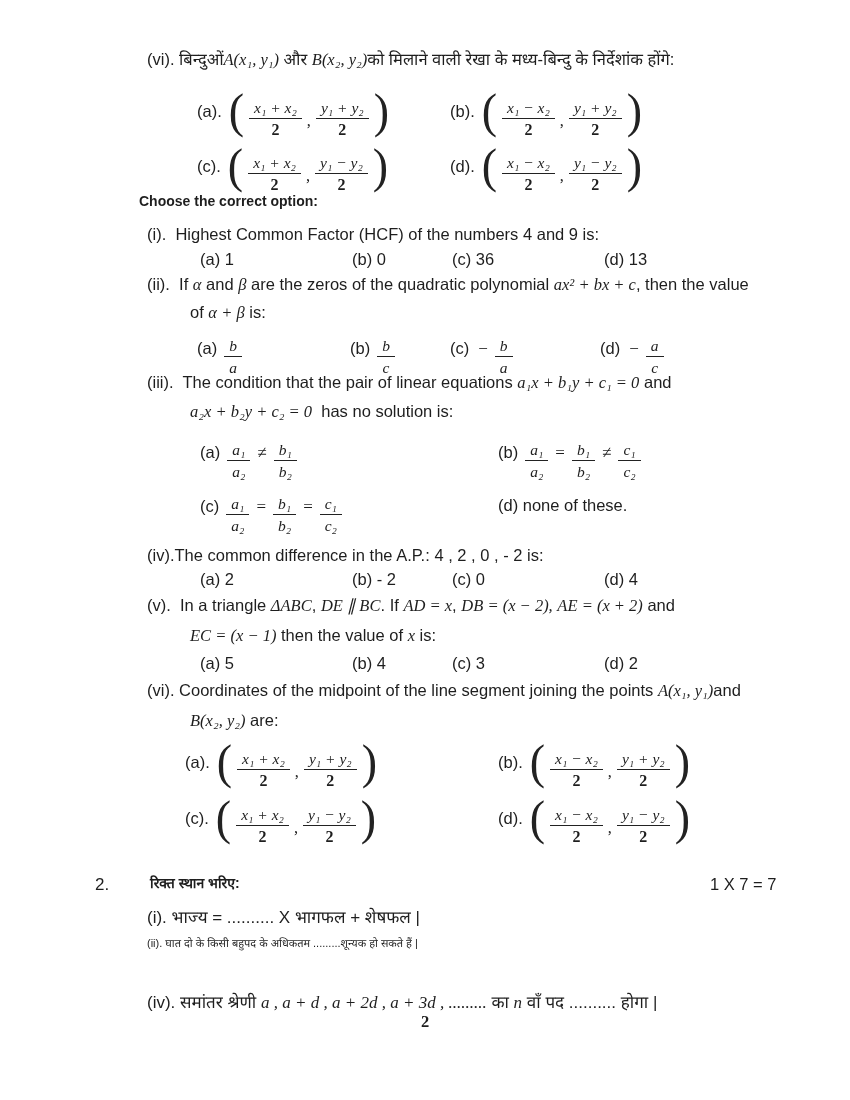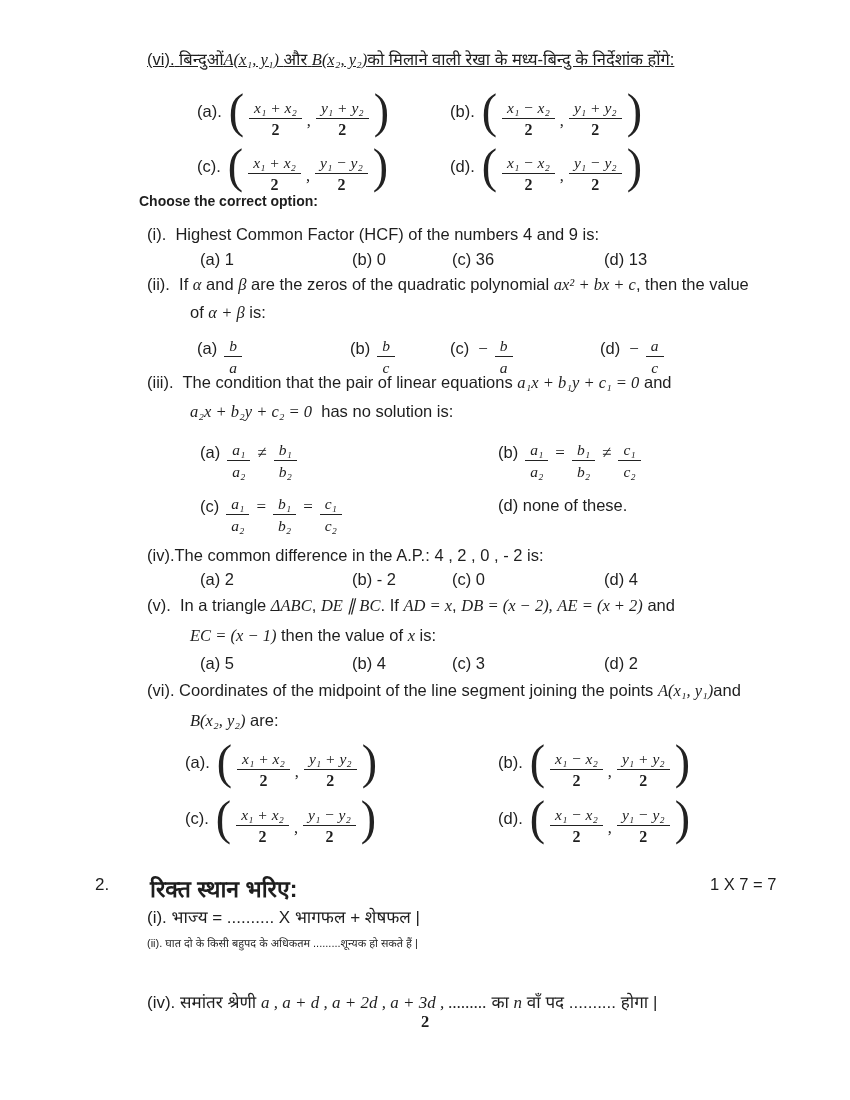--- a/index.html
+++ b/index.html
@@ -22,21 +22,21 @@
   .cm{align-self:flex-end;padding-bottom:9px;font-family:"Liberation Serif",serif;}
   .simplerow span.oslot{position:absolute;top:0;white-space:nowrap;}
   .pagenum{left:0;right:0;text-align:center;font-weight:bold;font-family:"Liberation Serif",serif;}
   .marks{white-space:nowrap;}
 </style>
 </head>
 <body>
 
 <div class="page">
 
-  <div class="abs line" style="left:147px;top:48px;text-decoration:underline;">
+  <div class="abs line" style="left:147px;top:48px;">
     <span>(vi).</span>
     <span>बिन्दुओं</span><span class="m">A(x₁, y₁)</span>
     <span>और</span>
     <span class="m">B(x₂, y₂)</span><span>को मिलाने वाली रेखा के मध्य-बिन्दु के निर्देशांक होंगे:</span>
   </div>
 
   <div class="abs opt" style="left:197px;top:82px;">
     <span class="olabel">(a).</span>
     <span class="bp">(</span>
     <span class="frac">
@@ -307,21 +307,21 @@
       </span>
     <span class="cm">,</span>
     <span class="frac">
         <span class="fn">y₁ − y₂</span>
         <span class="fd fd-b">2</span>
       </span>
     <span class="bp">)</span>
   </div>
 
   <div class="abs line" style="left:95px;top:873px;font-size:17px;">2.</div>
-  <div class="abs line bold" style="left:150px;top:873px;font-size:23px;">रिक्त स्थान भरिए:</div>
+  <div class="abs line bold" style="left:150px;top:873px;font-size:14px;">रिक्त स्थान भरिए:</div>
   <div class="abs line marks" style="left:710px;top:873px;">1 X 7 = 7</div>
 
   <div class="abs line" style="left:147px;top:906px;font-size:17px;">
     <span>(i).</span>
     <span>भाज्य = .......... X भागफल +  शेषफल |</span>
   </div>
   <div class="abs line" style="left:147px;top:936px;font-size:11px;">
     <span>(ii).</span>
     <span>घात दो के किसी बहुपद के अधिकतम .........शून्यक हो सकते हैं |</span>
   </div>

